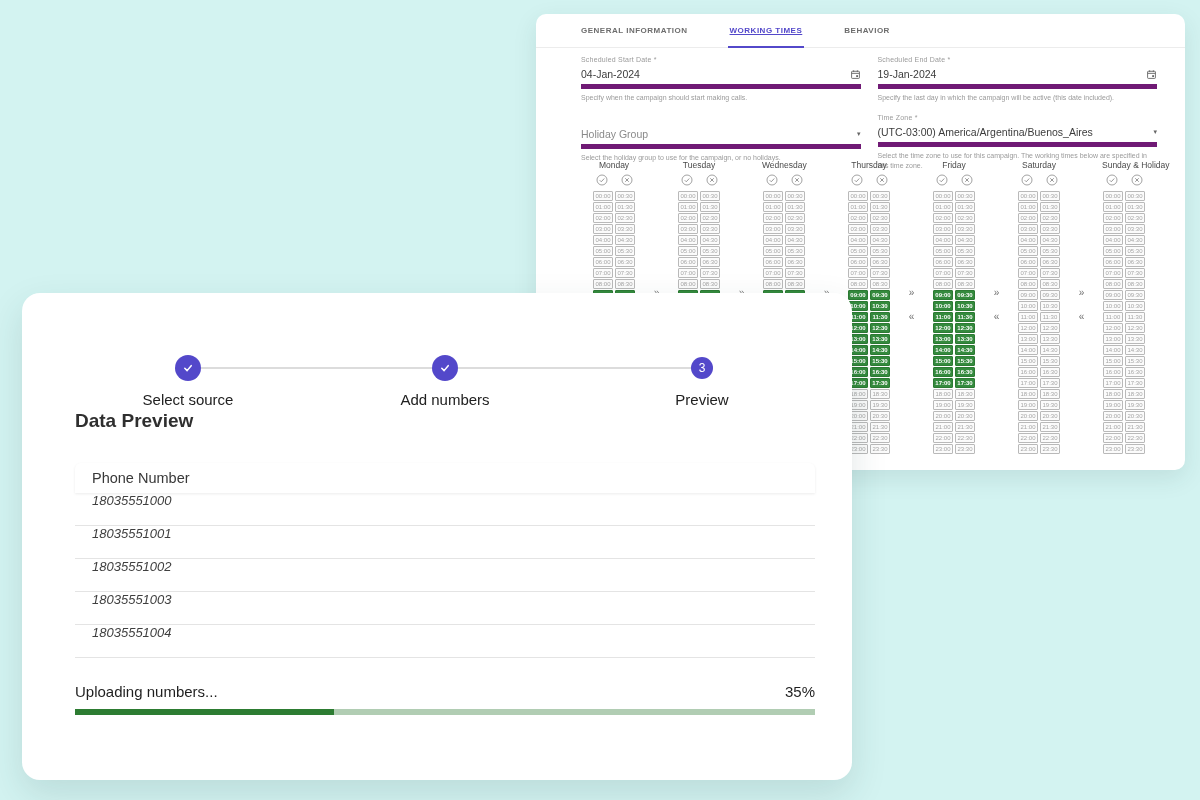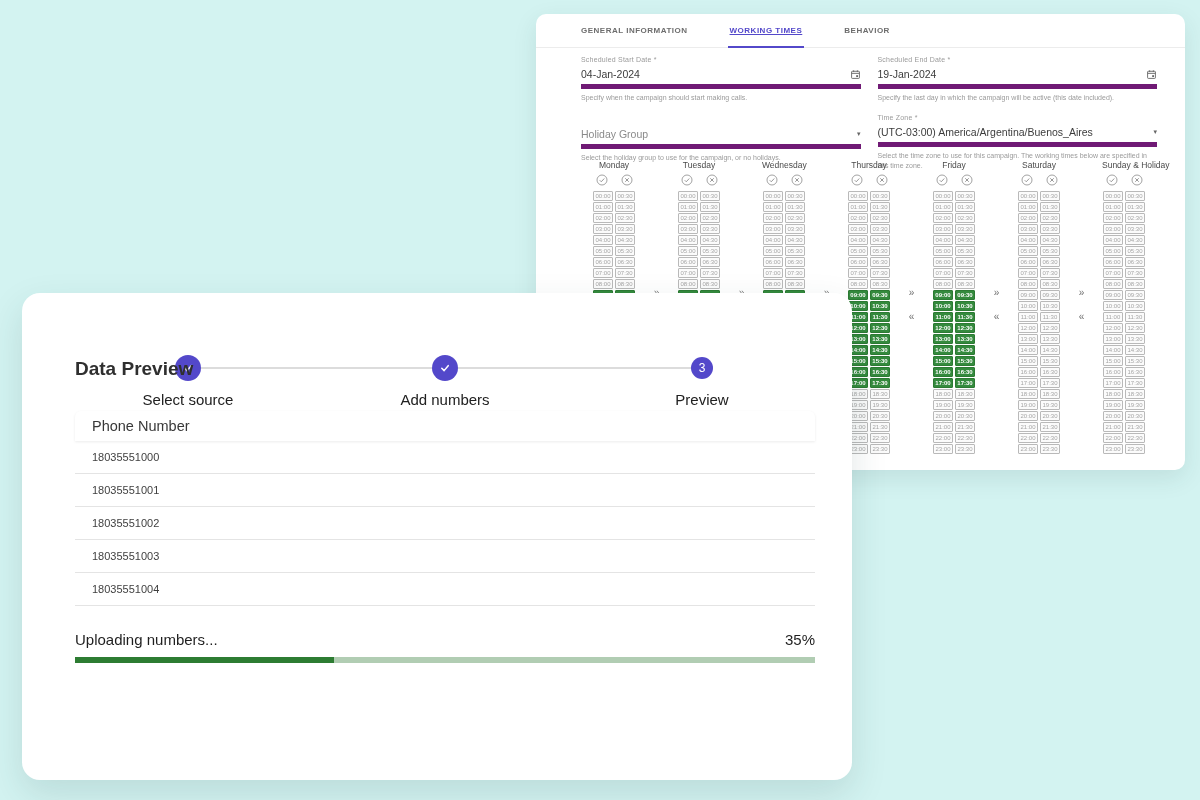--- a/index.html
+++ b/index.html
@@ -61,38 +61,38 @@
   }
   .stepper { position:absolute; left:0; top:0; right:0; height:130px; }
   .step-line { position:absolute; height:2px; background:#dcdcdc; top:74px; }
   .step-circle { position:absolute; border-radius:50%; background:#5348ca; color:#fff;
                  display:flex; align-items:center; justify-content:center; cursor:pointer; }
   .step-circle.done { width:26px; height:26px; top:62px; }
   .step-circle.current { width:22px; height:22px; top:64px; font-size:12px; }
   .step-label { position:absolute; top:98px; width:160px; text-align:center;
                 font-size:15px; color:#212121; }
 
-  .front-body { padding:64px 37px 0 53px; position:relative; }
+  .front-body { padding:116px 37px 0 53px; position:relative; }
   .preview-row { display:flex; justify-content:space-between; align-items:flex-start; min-height:48px; }
   .page-title { font-size:19px; font-weight:700; color:#2f2f2f; line-height:24px; }
   .toggle-group { display:flex; gap:12px; width:212px; }
   .switch { width:34px; height:18px; border-radius:9px; background:#dcdcdc;
             position:relative; margin-top:10px; flex:0 0 34px; cursor:pointer; }
   .switch .knob { position:absolute; left:-2px; top:-1px; width:20px; height:20px;
             border-radius:50%; background:#fafafa;
             box-shadow:0 1px 3px rgba(0,0,0,.28); }
   .toggle-label { font-size:16px; color:#a3a3a3; line-height:22px; width:160px; }
 
   .ptable { margin-top:6px; }
   .thead { height:30px; display:flex; align-items:center; padding-left:17px;
            font-size:14.5px; font-weight:500; color:#383838; background:#fff;
            border-radius:6px 6px 0 0; box-shadow:0 1px 3px rgba(0,0,0,.08);
            position:relative; z-index:1; }
-  .trow { height:33px; display:flex; align-items:center; padding-left:17px;
-          font-size:11px; color:#3f3f3f; border-bottom:1px solid #e4e4e4; }
+  .trow { height:33px; display:flex; padding-left:17px;
+          font-size:13px; color:#3f3f3f; border-bottom:1px solid #e4e4e4;font-style:italic; }
 
   .upload-row { margin-top:25px; display:flex; justify-content:space-between;
                 align-items:center; font-size:15px; color:#1f1f1f; }
   .progress-track { margin-top:9px; height:6px; background:#b1cdb3; width:100%; }
   .progress-fill { height:100%; background:#2d7c32; width:0; }
 
   svg { display:block; }
 </style>
 </head>
 <body>

